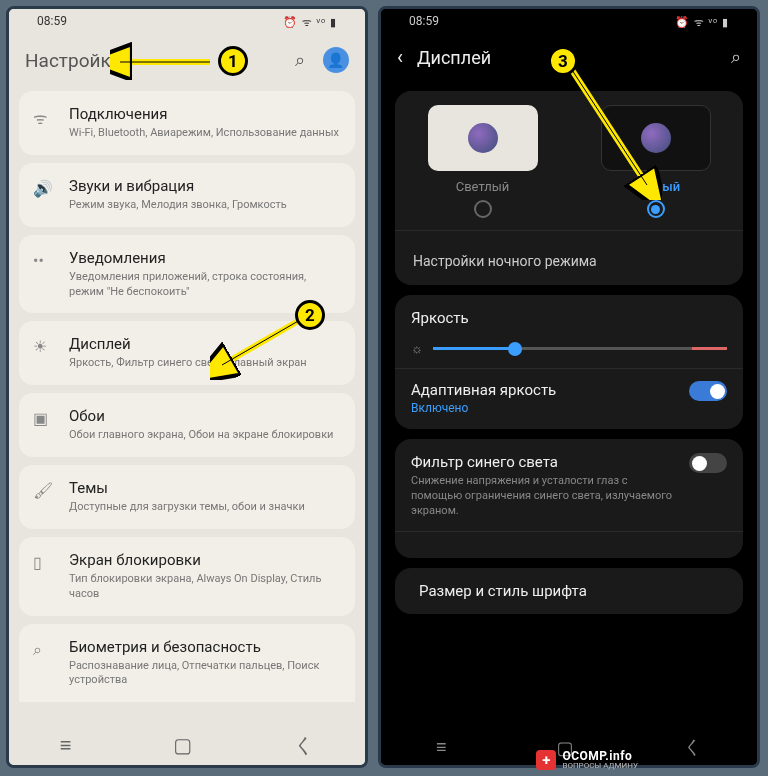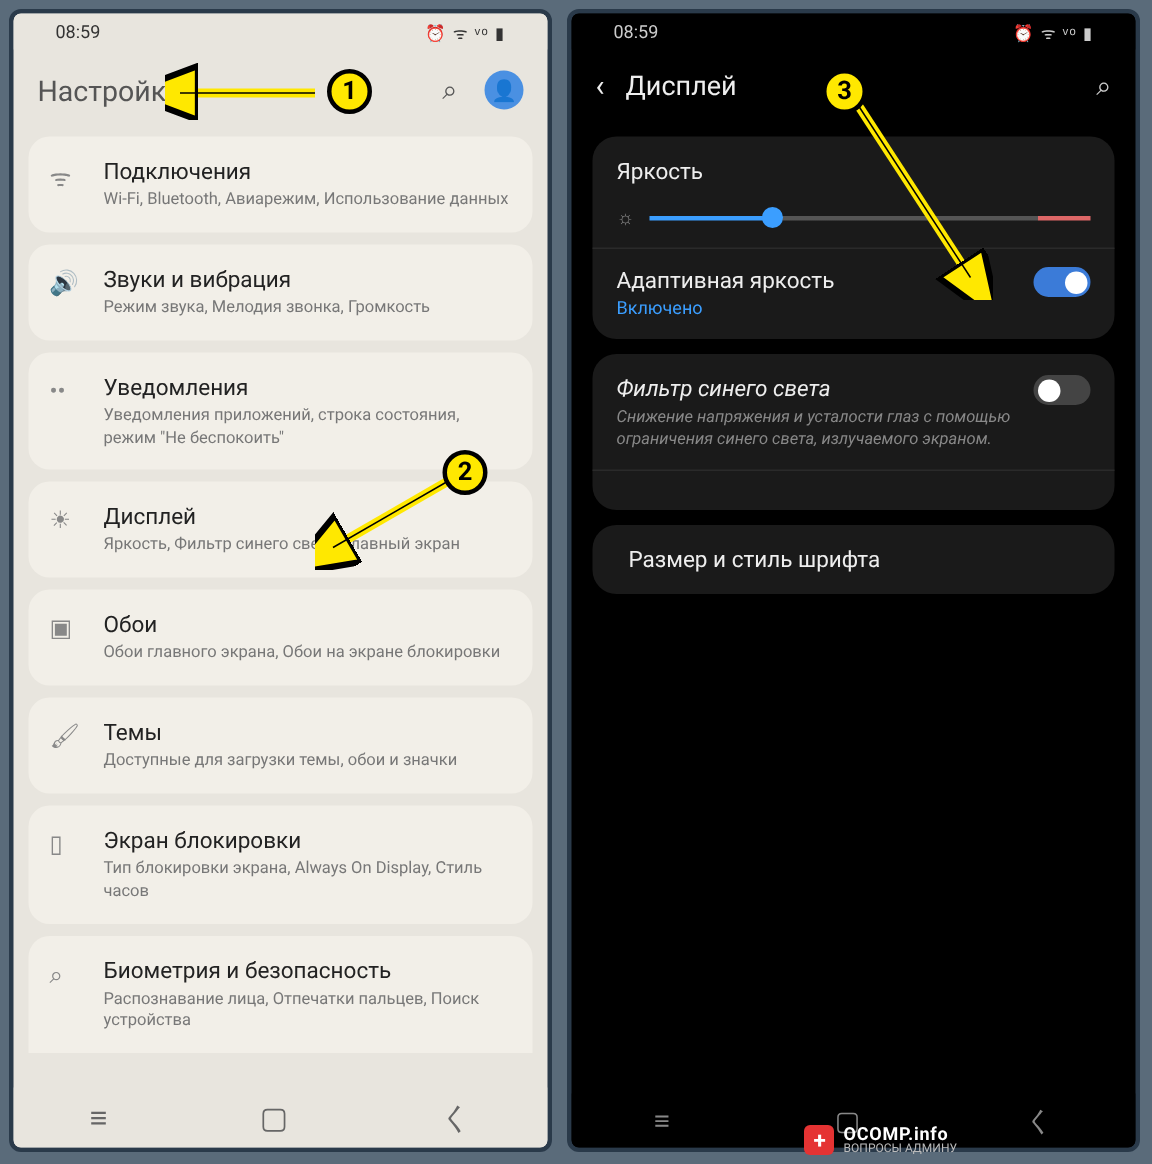--- a/index.html
+++ b/index.html
@@ -266,20 +266,40 @@
     <span>08:59</span>
     <span class="sb-icons">⏰ ᯤ ᵛᵒ ▮</span>
   </div>
   <div class="right-header">
     <span class="back-chev">‹</span>
     <span class="right-title">Дисплей</span>
     <span class="right-search">⌕</span>
   </div>
   <div class="dark-body">
 
+    <div class="card">
+      <div class="theme-row">
+        <div class="theme-opt">
+          <div class="theme-thumb thumb-light">
+              <div class="thumb-dot"></div>
+            </div>
+          <div class="theme-label inactive">Светлый</div>
+          <div class="radio"></div>
+        </div>
+        <div class="theme-opt">
+          <div class="theme-thumb thumb-dark">
+              <div class="thumb-dot"></div>
+            </div>
+          <div class="theme-label active">Темный</div>
+          <div class="radio on"></div>
+        </div>
+      </div>
+      <div class="divider"></div>
+      <div class="night-link">Настройки ночного режима</div>
+    </div>
 
     <div class="card">
       <div class="sec-title">Яркость</div>
       <div class="slider-wrap">
         <span class="sun">☼</span>
         <div class="slider-track">
           <div class="slider-thumb"></div>
         </div>
       </div>
       <div class="divider"></div>
@@ -287,21 +307,21 @@
         <div>
           <div class="sec-title">Адаптивная яркость</div>
           <div class="sec-blue">Включено</div>
         </div>
         <div class="toggle on"></div>
       </div>
     </div>
 
     <div class="card">
       <div class="row-flex">
-        <div style="flex:1; padding-right:12px;font-style:italic;">
+        <div style="flex:1; padding-right:12px;">
           <div class="sec-title">Фильтр синего света</div>
           <div class="sec-sub">Снижение напряжения и усталости глаз с помощью ограничения синего света, излучаемого экраном.</div>
         </div>
         <div class="toggle off"></div>
       </div>
       <div class="divider"></div>
     </div>
 
     <div class="card" style="padding:14px 24px;">
       <div class="sec-title">Размер и стиль шрифта</div>

